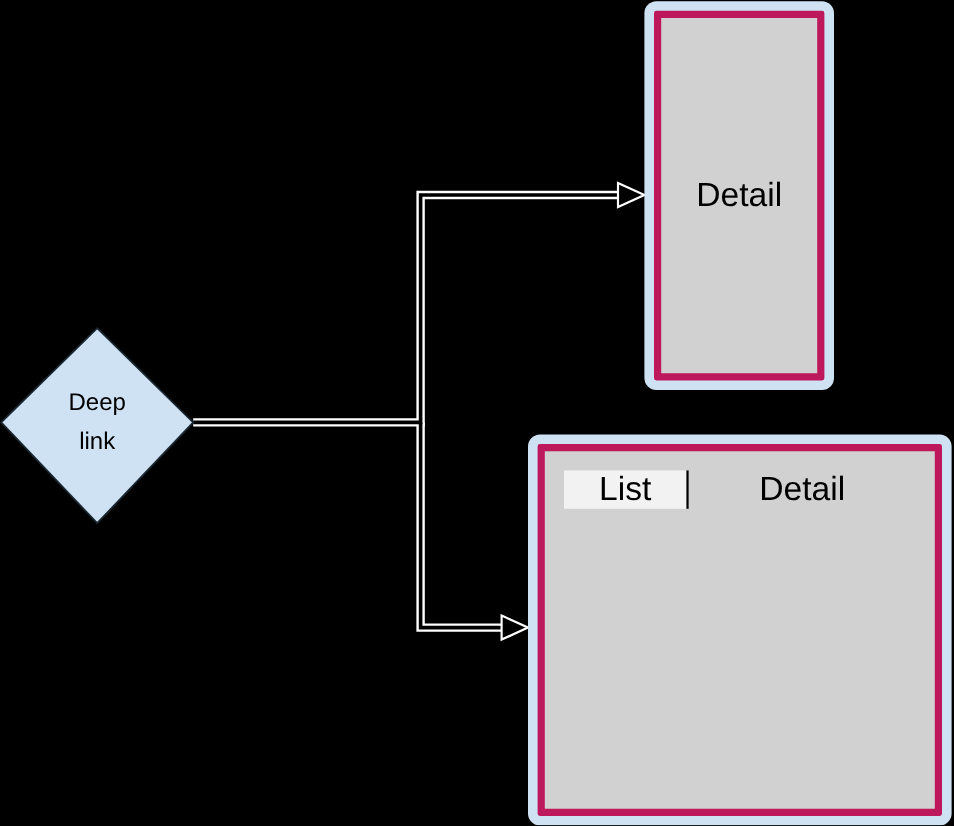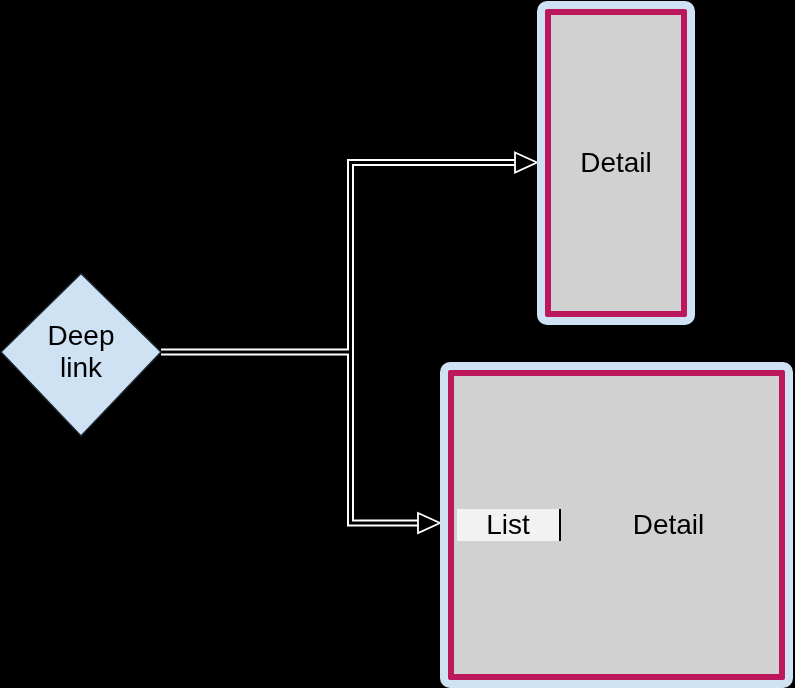--- a/index.html
+++ b/index.html
@@ -42,21 +42,21 @@
     stroke: #ffffff;
     stroke-width: 1.8;
     stroke-linejoin: miter;
   }
   .deep-link-label {
     position: absolute;
     left: 1px;
     top: 320px;
     width: 160px;
     text-align: center;
-    font-size: 28px;
+    font-size: 20px;
     line-height: 32px;
     white-space: pre-line;
     color: #000000;
   }
   .screen {
     position: absolute;
     background: #cfe2f3;
     border-radius: 10px;
     padding: 8px;
     box-sizing: border-box;
@@ -79,22 +79,22 @@
     box-sizing: border-box;
     border: 6px solid #be185d;
     background: #d1d1d1;
     display: flex;
     align-items: center;
     justify-content: center;
     font-size: 28px;
     border-radius: 2px;
   }
   .screen-inner.split {
-    padding: 3px;
-    align-items: center;
+    padding: 16px;
+    align-items: flex-start;
     justify-content: flex-start;
   }
   .pane {
     display: flex;
     align-items: center;
     justify-content: center;
     font-size: 28px;
   }
   .pane-list {
     width: 104px;

